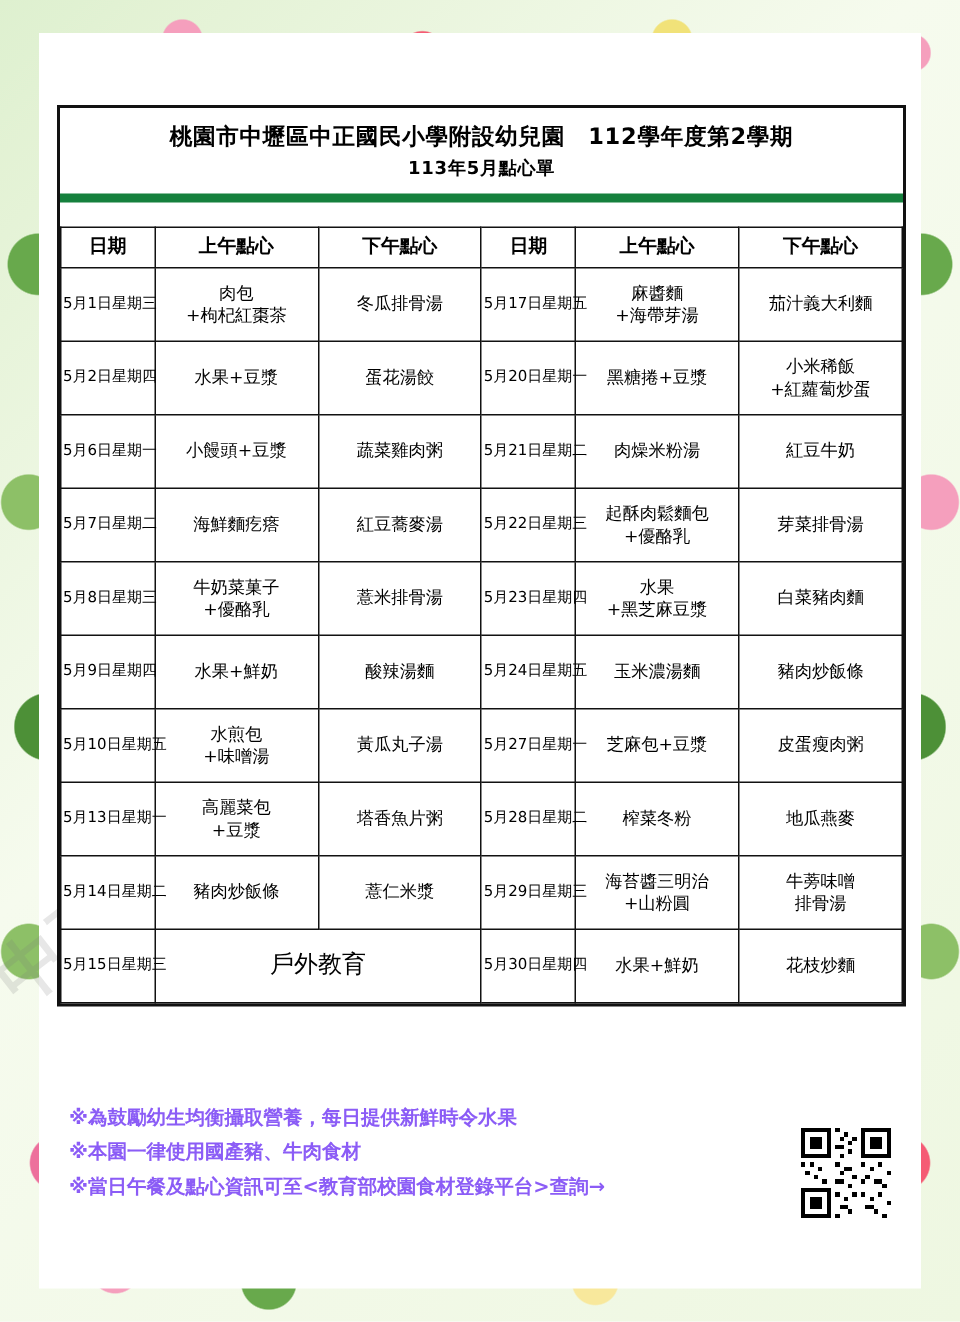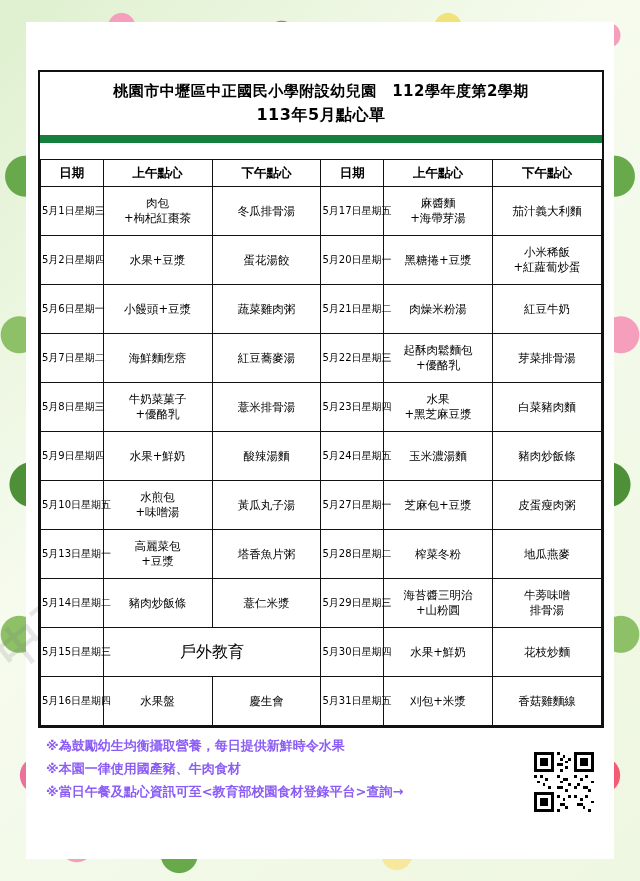--- a/index.html
+++ b/index.html
@@ -52,23 +52,23 @@
     box-sizing:border-box;
   }
   .title{
     text-align:center;
     font-weight:bold;
     font-size:15px;
     line-height:1.55;
     padding:8px 6px 7px;
     letter-spacing:0.5px;
     color:#000;
-    border-bottom:8px solid #15803d;
-  }
-  .title .line2{font-size:16px;}
+    border-bottom:6px solid #15803d;
+  }
+  .title .line2{font-size:12px;}
   table{
     border-collapse:collapse;
     width:100%;
     table-layout:fixed;
     font-size:11.5px;
     color:#000;
     margin-top:16px;
   }
   th,td{
     border:1px solid #111;
@@ -311,36 +311,20 @@
           <td class="date"><span class="sub">5月15日</span><span class="sub">星期三</span></td>
           <td class="meal wide" colspan="2">
             <span class="sub">戶外教育</span>
           </td>
           <td class="date"><span class="sub">5月30日</span><span class="sub">星期四</span></td>
           <td class="meal">
             <span class="sub">水果+鮮奶</span>
           </td>
           <td class="meal">
             <span class="sub">花枝炒麵</span>
-          </td>
-        </tr>
-        <tr>
-          <td class="date"><span class="sub">5月16日</span><span class="sub">星期四</span></td>
-          <td class="meal">
-            <span class="sub">水果盤</span>
-          </td>
-          <td class="meal">
-            <span class="sub">慶生會</span>
-          </td>
-          <td class="date"><span class="sub">5月31日</span><span class="sub">星期五</span></td>
-          <td class="meal">
-            <span class="sub">刈包+米漿</span>
-          </td>
-          <td class="meal">
-            <span class="sub">香菇雞麵線</span>
           </td>
         </tr>
       </tbody>
   </table>
 </div>
 
 <div class="notes">
   <div>※為鼓勵幼生均衡攝取營養，每日提供新鮮時令水果</div>
   <div>※本園一律使用國產豬、牛肉食材</div>
   <div>※當日午餐及點心資訊可至&lt;教育部校園食材登錄平台&gt;查詢→</div>

